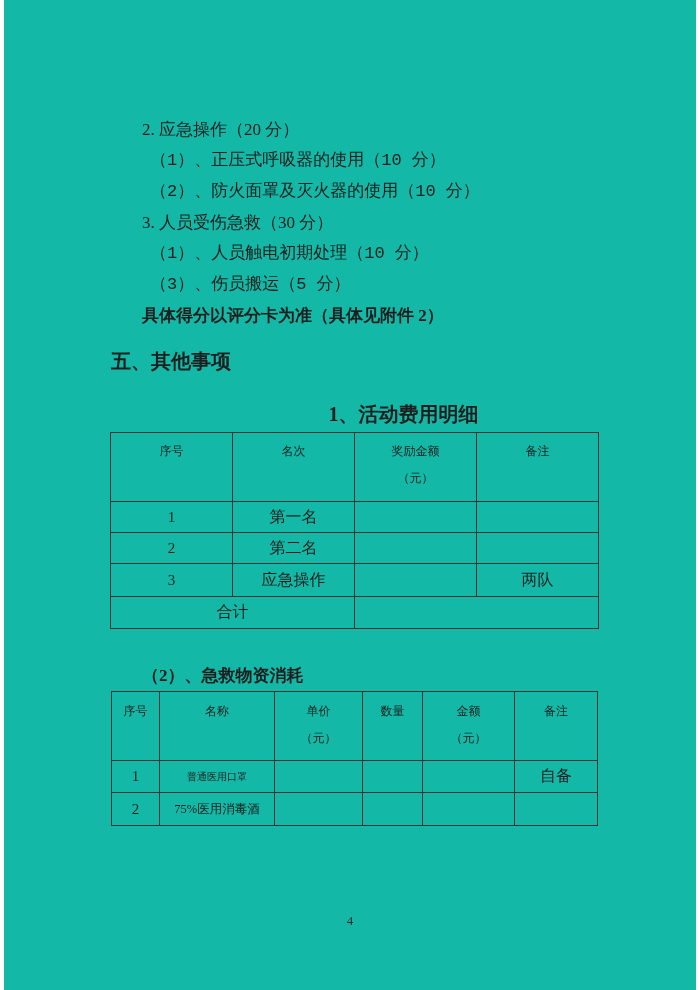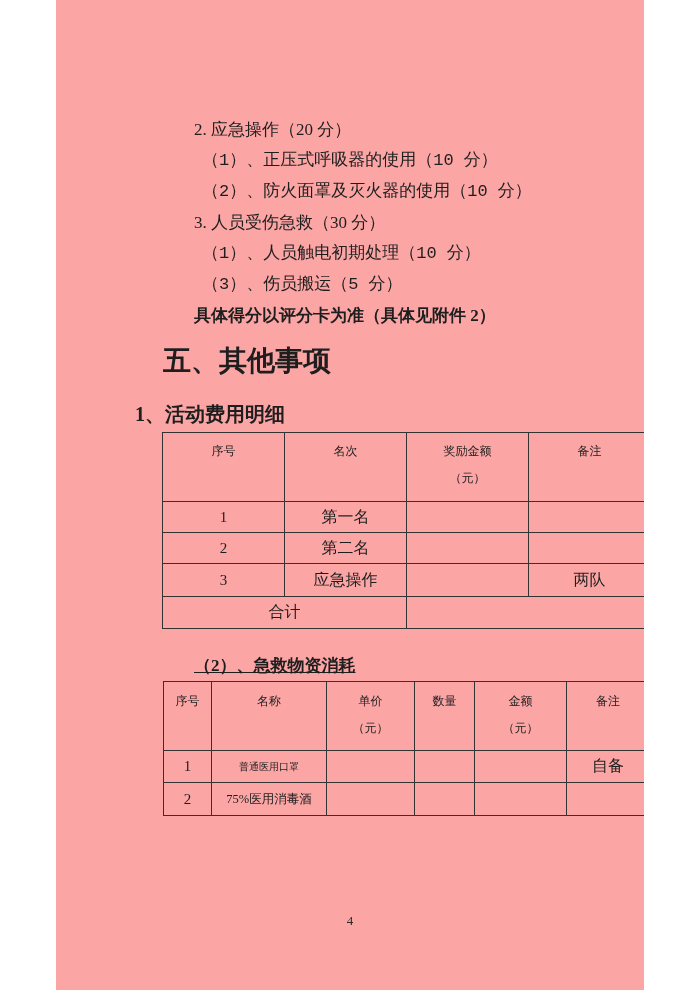--- a/index.html
+++ b/index.html
@@ -2,24 +2,24 @@
 <html><head>
 <meta charset="utf-8">
 <style>
   html, body {
     margin: 0;
     padding: 0;
     background: #ffffff;
   }
   .page {
     position: relative;
-    width: 588px;
+    width: 692px;
     height: 990px;
     margin: 0 auto;
-    background: #fca5a5;
+    background: #14b8a6;
     font-family: "Liberation Serif", "DejaVu Serif", serif;
     color: #1e1e1e;
     overflow: hidden;
   }
   .content {
     position: absolute;
     top: 0; left: 0;
     width: 100%;
     padding-top: 114px;
     box-sizing: border-box;
@@ -30,41 +30,41 @@
     line-height: 31px;
     white-space: pre;
   }
   .indent-1 { padding-left: 138px; }
   .indent-2 { padding-left: 146px; font-family: Liberation Mono, monospace; }
   .bold { font-weight: bold; }
 
   .h-section {
     margin: 16px 0 0 0;
     padding-left: 107px;
-    font-size: 28px;
-    line-height: 28px;
-    font-weight: bold;
-  }
-  .h-sub {
-    margin: 25px 0 0 0;
-    padding-left: 79px;
     font-size: 20px;
     line-height: 28px;
     font-weight: bold;
+  }
+  .h-sub {
+    margin: 25px 0 0 0;
+    padding-left: 107px;
+    font-size: 20px;
+    line-height: 28px;
+    font-weight: bold;
+    text-align: center;
   }
   .tbl-title {
     margin: 21px 0 0 0;
     padding-left: 138px;
     font-size: 17px;
     line-height: 26px;
     font-weight: bold;
   }
   .tbl-title.second {
-    margin-top: 24px;
-    text-decoration: underline;
+    margin-top: 34px;
   }
 
   table.doc-table {
     border-collapse: collapse;
     table-layout: fixed;
     margin-left: 106px;
   }
   table.award { width: 488px; margin-top: 4px; }
   table.supplies { width: 486px; margin-top: 2px; margin-left: 107px; }
   .doc-table td {

